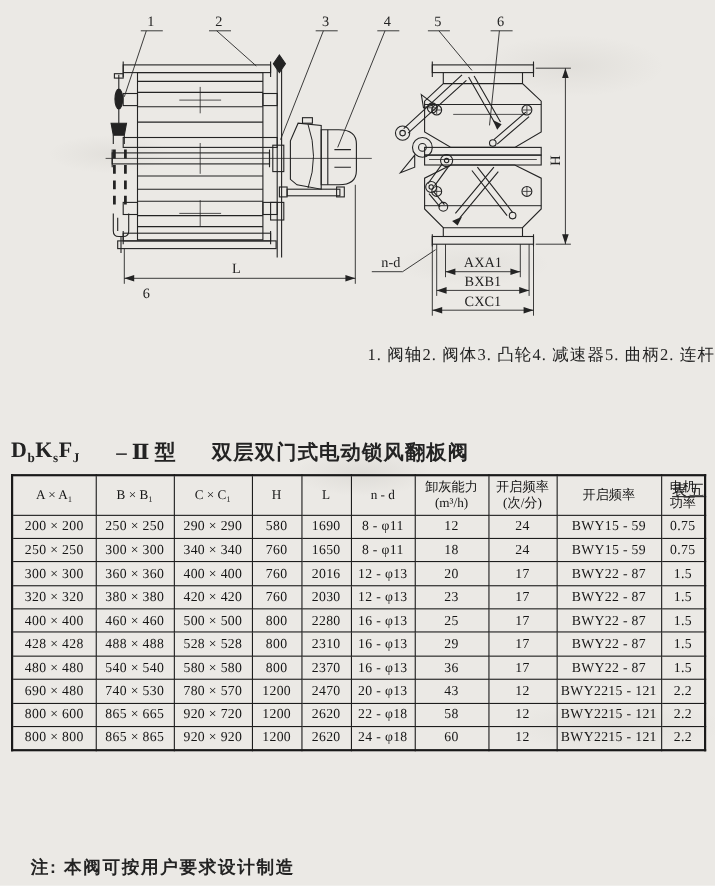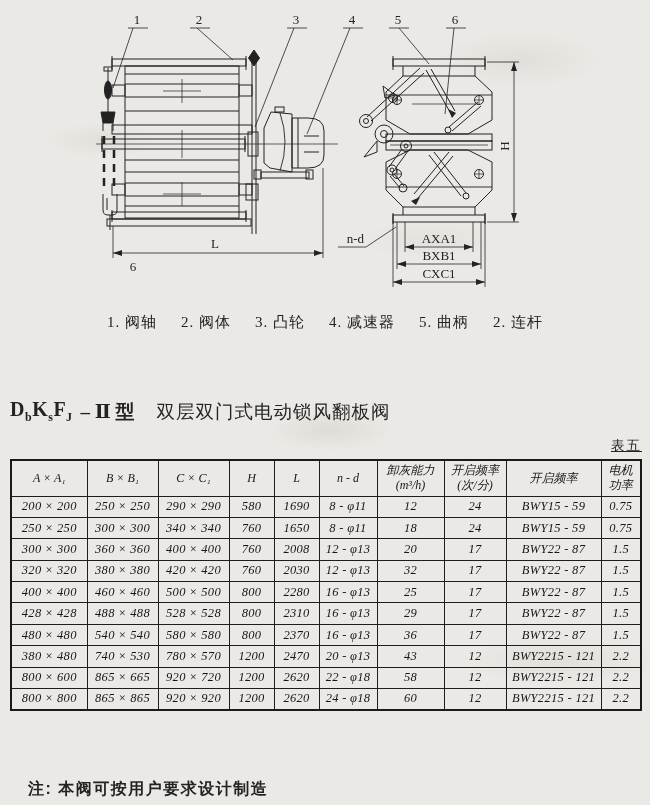--- a/index.html
+++ b/index.html
@@ -12,28 +12,28 @@
     background-image:
       radial-gradient(90px 30px at 330px 430px, rgba(110,105,95,.10), transparent 70%),
       radial-gradient(120px 40px at 520px 60px, rgba(110,105,95,.08), transparent 70%),
       radial-gradient(80px 25px at 100px 140px, rgba(110,105,95,.07), transparent 70%),
       radial-gradient(140px 35px at 560px 660px, rgba(110,105,95,.07), transparent 70%),
       radial-gradient(100px 28px at 430px 240px, rgba(110,105,95,.06), transparent 70%);
     color:var(--ink); overflow:hidden;
   }
   svg.drawing { position:absolute; left:0; top:0; width:650px; height:310px; color:var(--ink); }
   svg text { font-family:"Liberation Serif","DejaVu Serif",serif; font-size:13px; fill:currentColor; stroke:none; }
-  .caption { position:absolute; left:0; top:313px; width:650px; display:flex; justify-content:center; gap:24px; font-size:15px; letter-spacing:1px; }
-  .title-row { position:absolute; left:10px; top:398px; display:flex; align-items:center; gap:6px; }
+  .caption { position:absolute; left:0; top:313px; width:650px; display:flex; justify-content:flex-end; font-size:15px; letter-spacing:1px; }
+  .title-row { position:absolute; left:10px; top:398px; display:flex; align-items:flex-start; gap:17px; }
   .model { font-weight:bold; font-size:20px; letter-spacing:.5px; }
   .model sub { font-size:12px; font-weight:bold; }
-  .model-suffix { font-weight:bold; font-size:19px; margin-left:2px; font-family:"Liberation Serif","DejaVu Serif",serif; }
-  .valve-name { font-weight:normal; font-size:18.5px; margin-left:16px; letter-spacing:1px; font-family:"Liberation Sans","DejaVu Sans",sans-serif; }
+  .model-suffix { font-weight:bold; font-size:19px; margin-left:16px; font-family:"Liberation Serif","DejaVu Serif",serif; }
+  .valve-name { font-weight:bold; font-size:18.5px; margin-left:16px; letter-spacing:1px; font-family:"Liberation Sans","DejaVu Sans",sans-serif; }
   .table-no { position:absolute; right:8px; top:437px; font-size:13.5px; letter-spacing:2px;text-decoration:underline; }
-  table.spec { position:absolute; left:10px; top:459px; width:538px; border-collapse:collapse; table-layout:fixed; border:2px solid #1a1a1a;font-style:italic; }
+  table.spec { position:absolute; left:10px; top:431px; width:538px; border-collapse:collapse; table-layout:fixed; border:2px solid #1a1a1a; }
   table.spec th, table.spec td { border:1px solid #1d1d1d; text-align:center; vertical-align:middle; color:#161616; }
   table.spec th { font-size:12px; font-weight:normal; height:36px; white-space:pre-line; line-height:1.25; padding:1px 0; }
   table.spec td { font-size:12.5px; height:21.4px; padding:0 1px; letter-spacing:.3px; }
   .note { position:absolute; left:28px; top:779px; font-size:16px; font-weight:bold; letter-spacing:1.5px; font-family:"Liberation Sans","DejaVu Sans",sans-serif; }
 </style>
 </head>
 <body>
 
 <div class="page">
 
@@ -255,35 +255,35 @@
           <td>18</td>
           <td>24</td>
           <td>BWY15 - 59</td>
           <td>0.75</td>
         </tr>
         <tr>
           <td>300 × 300</td>
           <td>360 × 360</td>
           <td>400 × 400</td>
           <td>760</td>
-          <td>2008</td>
+          <td>2016</td>
           <td>12 - φ13</td>
           <td>20</td>
           <td>17</td>
           <td>BWY22 - 87</td>
           <td>1.5</td>
         </tr>
         <tr>
           <td>320 × 320</td>
           <td>380 × 380</td>
           <td>420 × 420</td>
           <td>760</td>
           <td>2030</td>
           <td>12 - φ13</td>
-          <td>32</td>
+          <td>23</td>
           <td>17</td>
           <td>BWY22 - 87</td>
           <td>1.5</td>
         </tr>
         <tr>
           <td>400 × 400</td>
           <td>460 × 460</td>
           <td>500 × 500</td>
           <td>800</td>
           <td>2280</td>
@@ -311,21 +311,21 @@
           <td>580 × 580</td>
           <td>800</td>
           <td>2370</td>
           <td>16 - φ13</td>
           <td>36</td>
           <td>17</td>
           <td>BWY22 - 87</td>
           <td>1.5</td>
         </tr>
         <tr>
-          <td>380 × 480</td>
+          <td>690 × 480</td>
           <td>740 × 530</td>
           <td>780 × 570</td>
           <td>1200</td>
           <td>2470</td>
           <td>20 - φ13</td>
           <td>43</td>
           <td>12</td>
           <td>BWY2215 - 121</td>
           <td>2.2</td>
         </tr>

